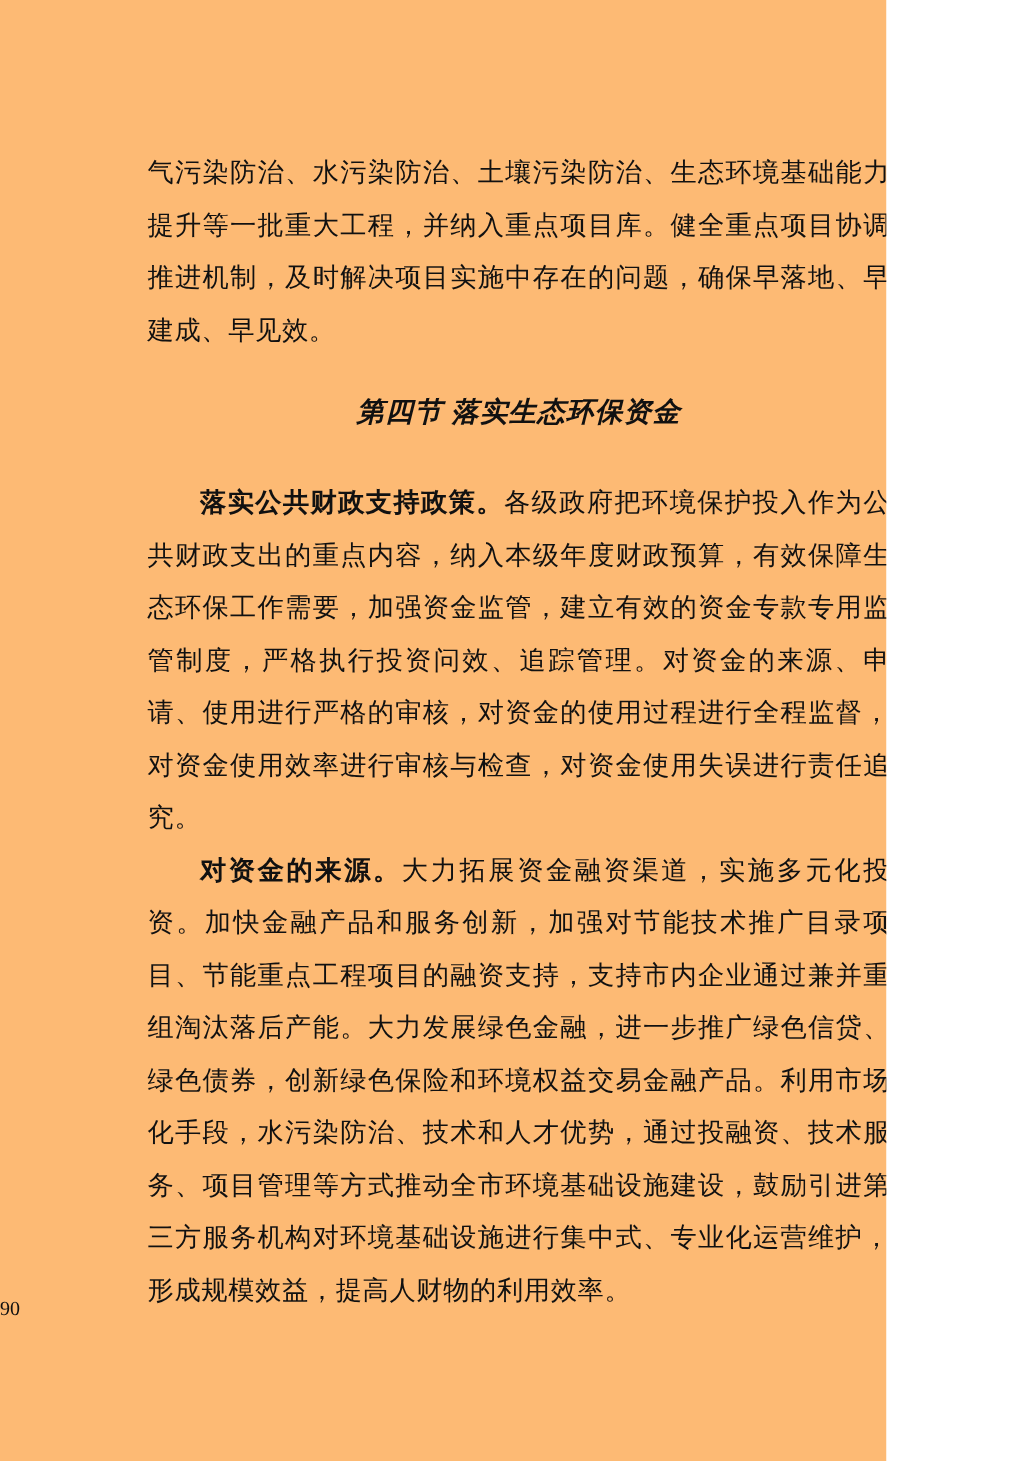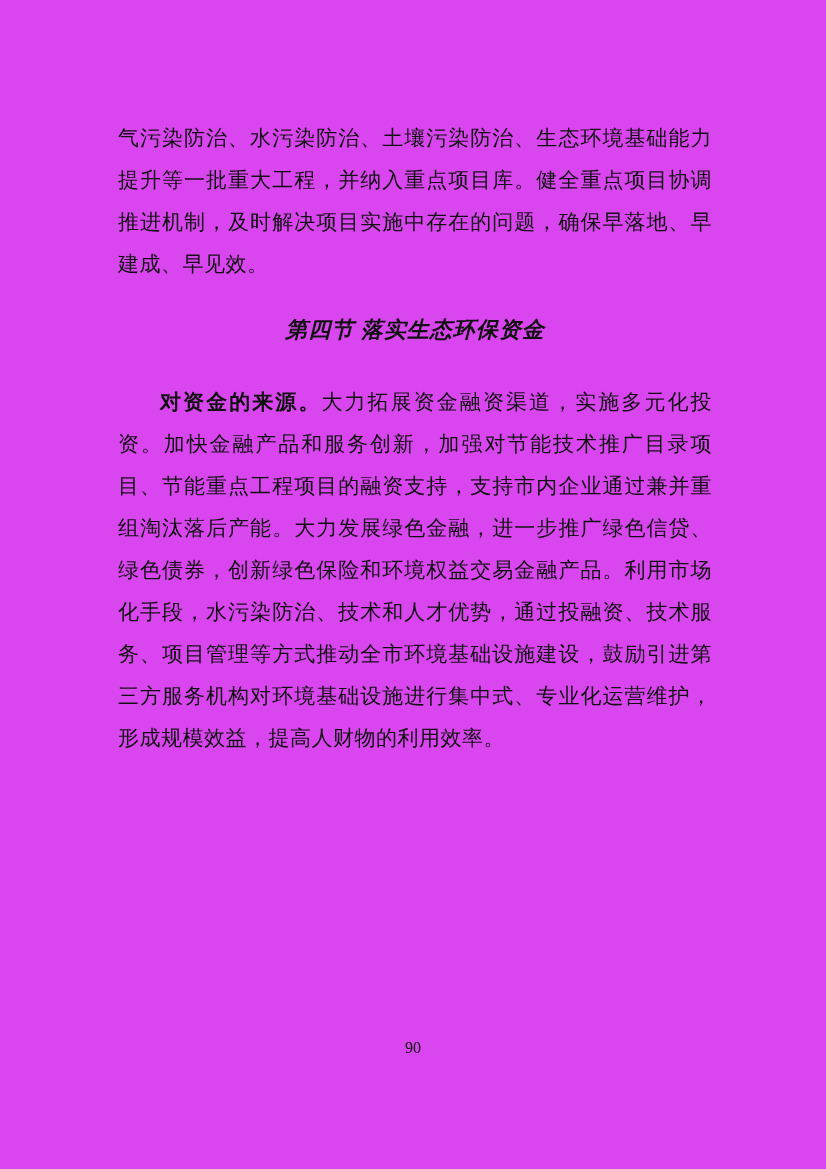--- a/index.html
+++ b/index.html
@@ -2,23 +2,23 @@
 <html><head>
 <meta charset="utf-8">
 <style>
   html, body {
     margin: 0;
     padding: 0;
     background: #ffffff;
   }
   .page {
     position: relative;
-    width: 826px;
+    width: 709px;
     height: 1169px;
-    background: #d946ef;
+    background: #fdba74;
     font-family: "Liberation Serif", serif;
     color: #111111;
     overflow: hidden;
     box-sizing: border-box;
   }
   .content {
     position: absolute;
     top: 117px;
     left: 118px;
     width: 594px;
@@ -44,39 +44,42 @@
     text-align: center;
     letter-spacing: 1px;
     font-family: "Liberation Serif", serif;
     font-style: italic;
   }
   .page-number {
     position: absolute;
     top: 1038px;
     left: 0;
     width: 826px;
-    text-align: center;
+    text-align: left;
     font-size: 16px;
     line-height: 20px;
     color: #111111;
   }
 </style>
 </head>
 <body>
 
 <div class="page">
 
   <div class="content">
 
     <p class="para">
       <span>气污染防治、水污染防治、土壤污染防治、生态环境基础能力提升等一批重大工程，并纳入重点项目库。健全重点项目协调推进机制，及时解决项目实施中存在的问题，确保早落地、早建成、早见效。</span>
     </p>
 
     <h2 class="section-heading">第四节 落实生态环保资金</h2>
 
+    <p class="para indent">
+      <span class="lead-bold">落实公共财政支持政策。</span><span>各级政府把环境保护投入作为公共财政支出的重点内容，纳入本级年度财政预算，有效保障生态环保工作需要，加强资金监管，建立有效的资金专款专用监管制度，严格执行投资问效、追踪管理。对资金的来源、申请、使用进行严格的审核，对资金的使用过程进行全程监督，对资金使用效率进行审核与检查，对资金使用失误进行责任追究。</span>
+    </p>
 
     <p class="para indent">
       <span class="lead-bold">对资金的来源。</span><span>大力拓展资金融资渠道，实施多元化投资。加快金融产品和服务创新，加强对节能技术推广目录项目、节能重点工程项目的融资支持，支持市内企业通过兼并重组淘汰落后产能。大力发展绿色金融，进一步推广绿色信贷、绿色债券，创新绿色保险和环境权益交易金融产品。利用市场化手段，水污染防治、技术和人才优势，通过投融资、技术服务、项目管理等方式推动全市环境基础设施建设，鼓励引进第三方服务机构对环境基础设施进行集中式、专业化运营维护，形成规模效益，提高人财物的利用效率。</span>
     </p>
 
   </div>
 
   <div class="page-number">90</div>
 
 </div>

